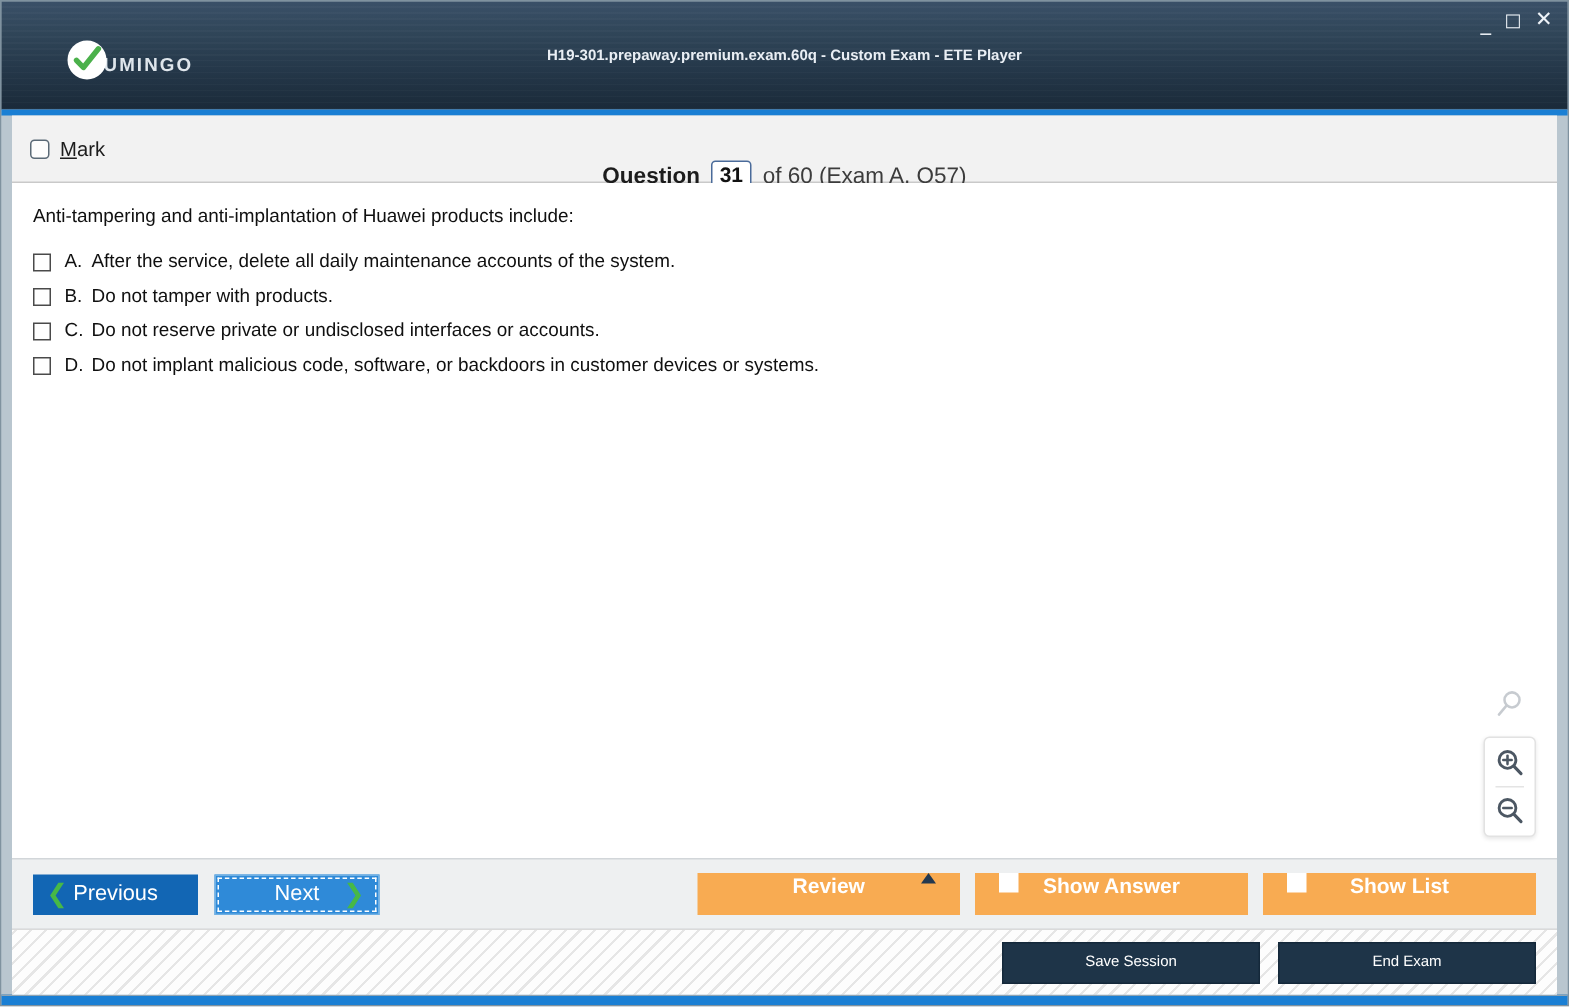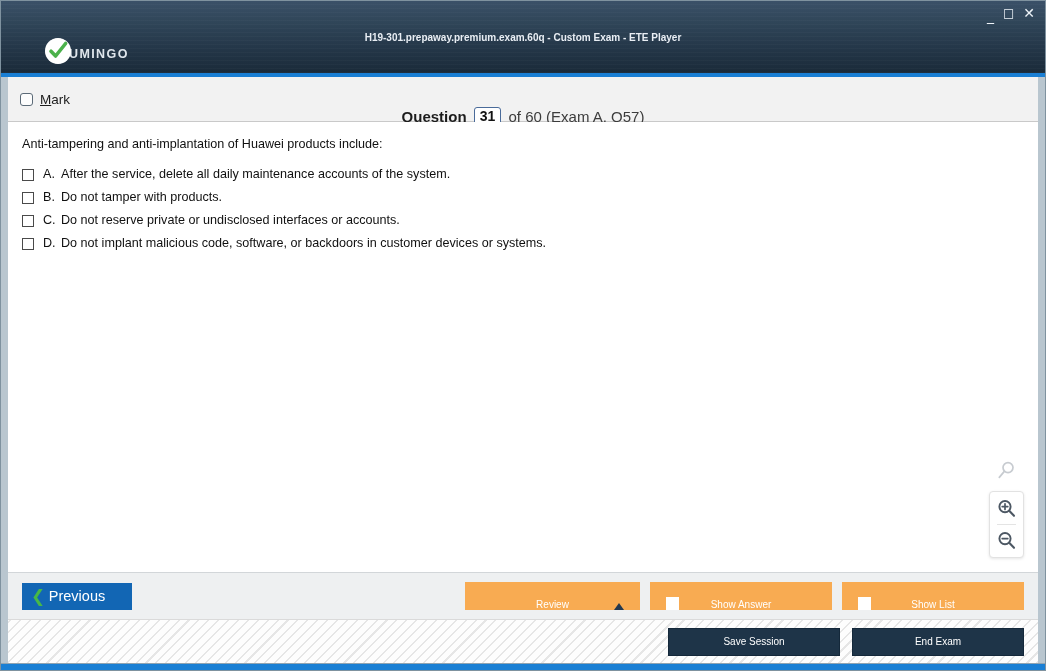--- a/index.html
+++ b/index.html
@@ -36,21 +36,21 @@
   #title-bar::after{
     content:"";
     position:absolute; left:0; right:0; bottom:0; height:100%;
     background-image: repeating-linear-gradient(0deg, rgba(255,255,255,.025) 0 1px, transparent 1px 4px);
     pointer-events:none;
   }
 
   .logo-wrap {
     position: absolute;
     left: 44px;
-    top: 37px;
+    top: 26px;
     display: flex;
     align-items: center;
     gap: 1px;
     z-index: 2;
   }
   .logo-mark {
     width: 26px; height: 26px;
     border-radius: 50%;
     background: #ffffff;
     display: flex; align-items: center; justify-content: center;
@@ -276,26 +276,27 @@
     margin-left: auto;
     display: flex;
     align-items: center;
     gap: 10px;
   }
   .orange-btn {
     height: 28px;
     background: #f8ab52;
     border: none;
     color: #ffffff;
-    font-size: 10px;
-    display: flex;
-    align-items: flex-end;
+    font-size: 14px;
+    display: flex;
+    align-items: flex-start;
     position: relative;
     cursor: default;
     font-family: "Liberation Sans", sans-serif;
+    font-weight: bold;
   }
   #review-button {
     width: 175px;
     justify-content: center;
   }
   #review-caret {
     position: absolute;
     right: 16px;
     width: 0; height: 0;
     border-left: 5.5px solid transparent;
@@ -445,20 +446,24 @@
           </span>
         </div>
       </div>
     </div>
 
     <div id="toolbar">
       <div class="nav-btn" id="previous-button">
         <span class="chev left">❮</span>
         <span>Previous</span>
       </div>
+      <div class="nav-btn" id="next-button">
+        <span>Next</span>
+        <span class="chev right">❯</span>
+      </div>
 
       <div id="toolbar-right">
         <div class="orange-btn" id="review-button">
           <span>Review</span>
           <span id="review-caret"></span>
         </div>
         <div class="orange-btn" id="show-answer-button">
           <span class="btn-check"></span>
           <span>Show Answer</span>
         </div>

